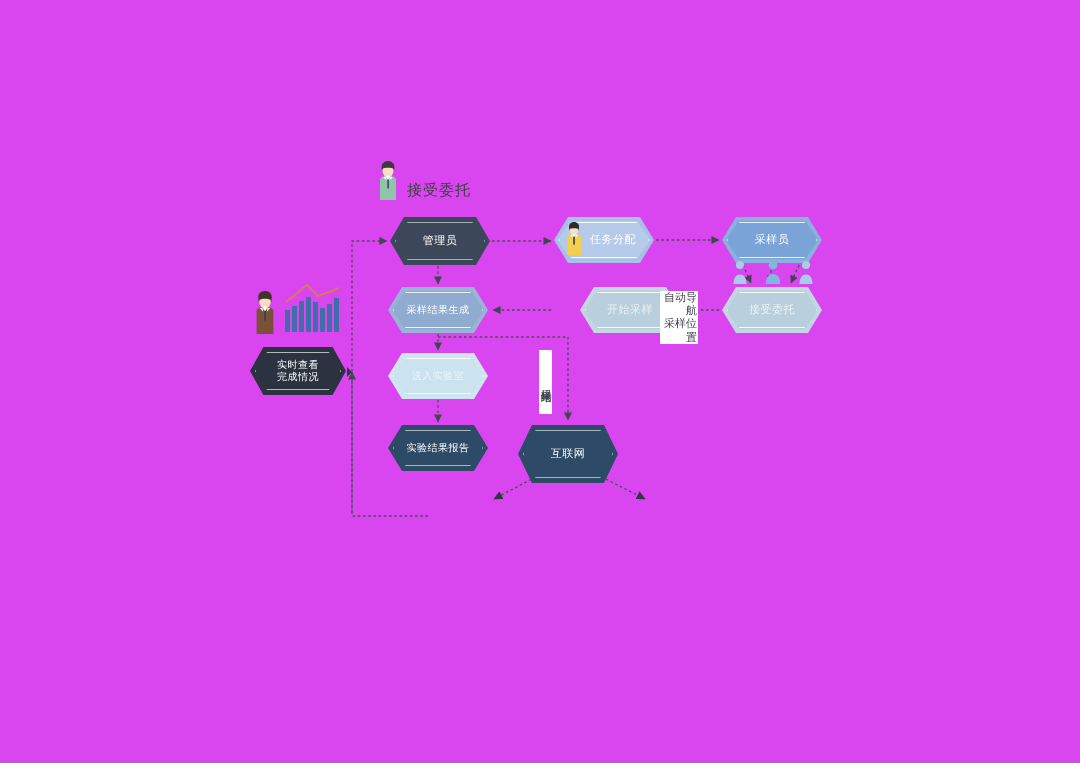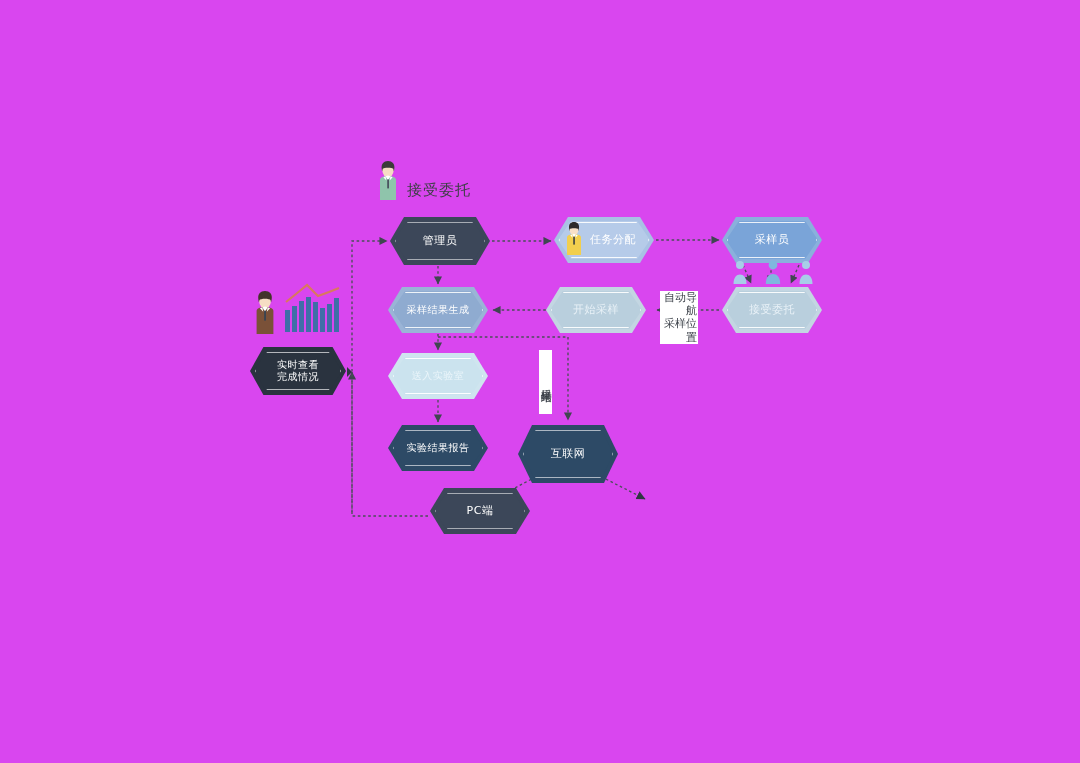--- a/index.html
+++ b/index.html
@@ -267,21 +267,21 @@
     <div class="ring"></div>
     <div class="lbl">采样员</div>
   </div>
 
   <div class="node v-pale" style="left:722px; top:287px; width:100px; height:46px;">
     <div class="inner"></div>
     <div class="ring"></div>
     <div class="lbl">接受委托</div>
   </div>
 
-  <div class="node v-pale" style="left:546px; top:287px; width:100px; height:46px;text-align:center;">
+  <div class="node v-pale" style="left:580px; top:287px; width:100px; height:46px;text-align:center;">
     <div class="inner"></div>
     <div class="ring"></div>
     <div class="lbl">开始采样</div>
   </div>
 
   <div class="node v-peri" style="left:388px; top:287px; width:100px; height:46px;">
     <div class="inner"></div>
     <div class="ring"></div>
     <div class="lbl" style="font-size:10px;">采样结果生成</div>
   </div>
@@ -297,25 +297,20 @@
     <div class="ring"></div>
     <div class="lbl" style="font-size:10px;">实验结果报告</div>
   </div>
 
   <div class="node v-navy" style="left:518px; top:425px; width:100px; height:58px;">
     <div class="inner"></div>
     <div class="ring"></div>
     <div class="lbl">互联网</div>
   </div>
 
-  <div class="node v-dark" style="left:430px; top:488px; width:100px; height:46px;">
-    <div class="inner"></div>
-    <div class="ring"></div>
-    <div class="lbl">PC端</div>
-  </div>
 
 
   <div class="node v-darkest" style="left:250px; top:347px; width:96px; height:48px;">
     <div class="inner"></div>
     <div class="ring"></div>
     <div class="lbl" style="font-size:10px;">实时查看
 完成情况</div>
   </div>
 
   <div class="edge-label" style="left:660px; top:291px; width:38px; padding:0 1px;text-align:right;">自动导航

